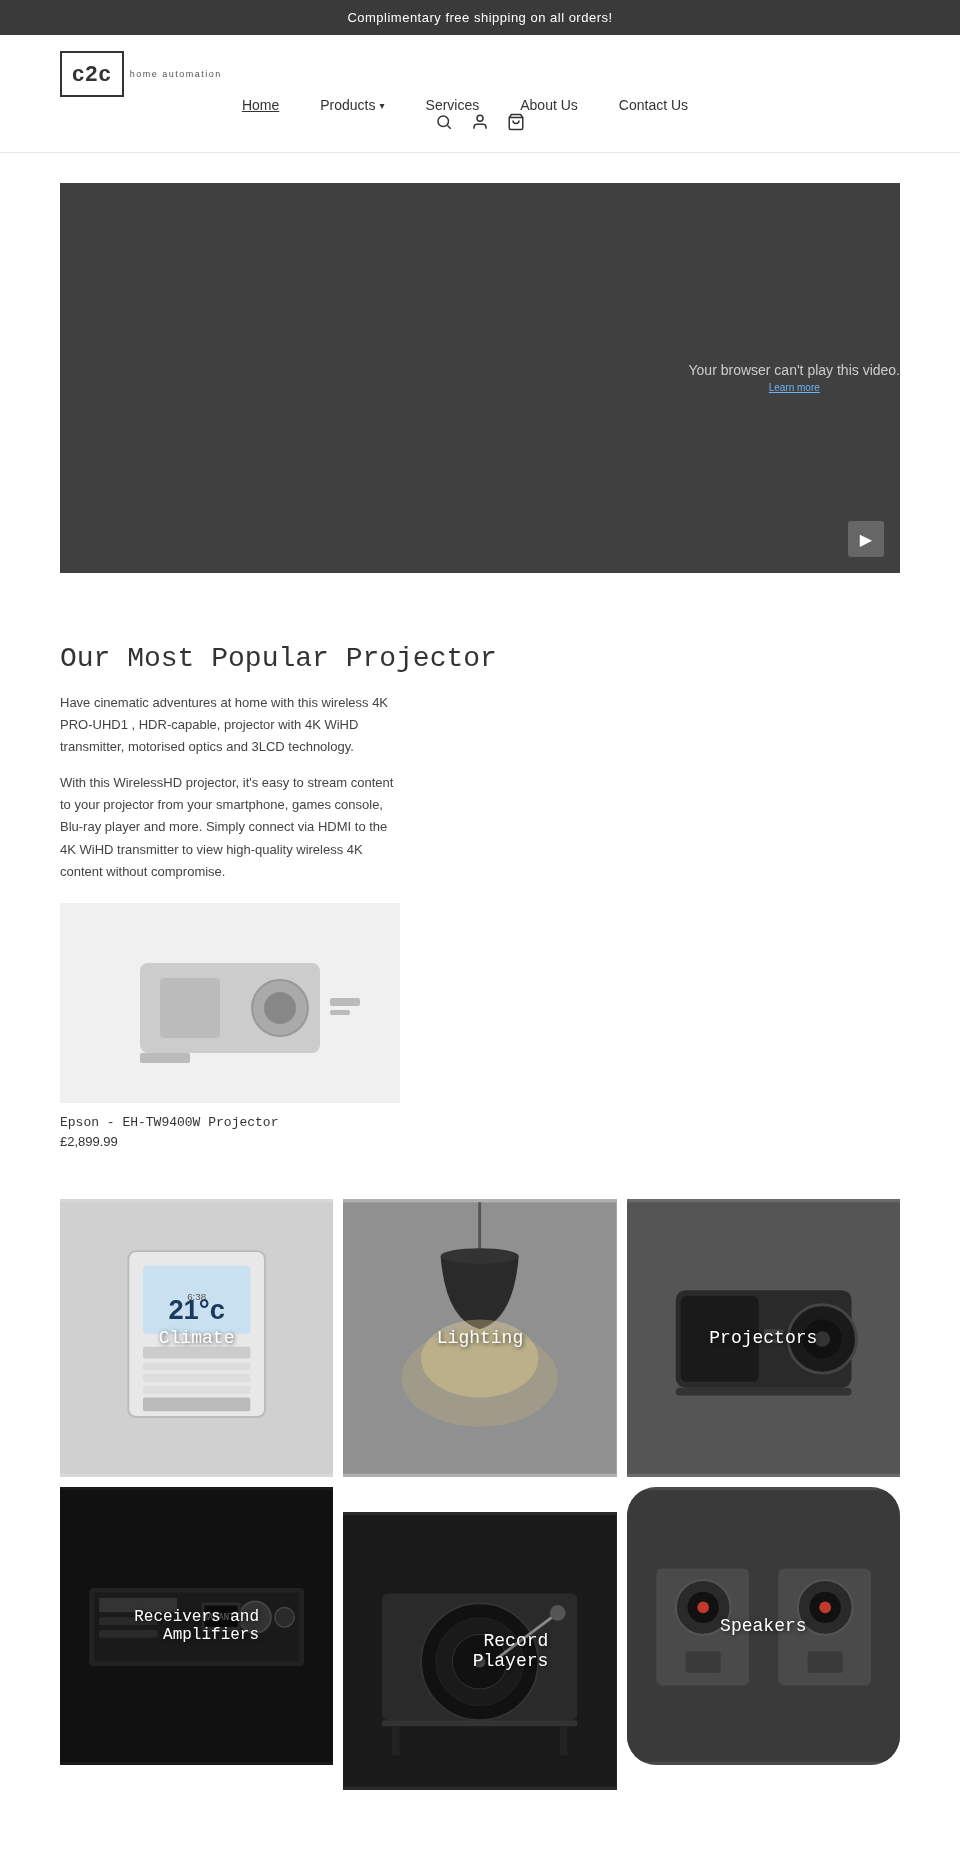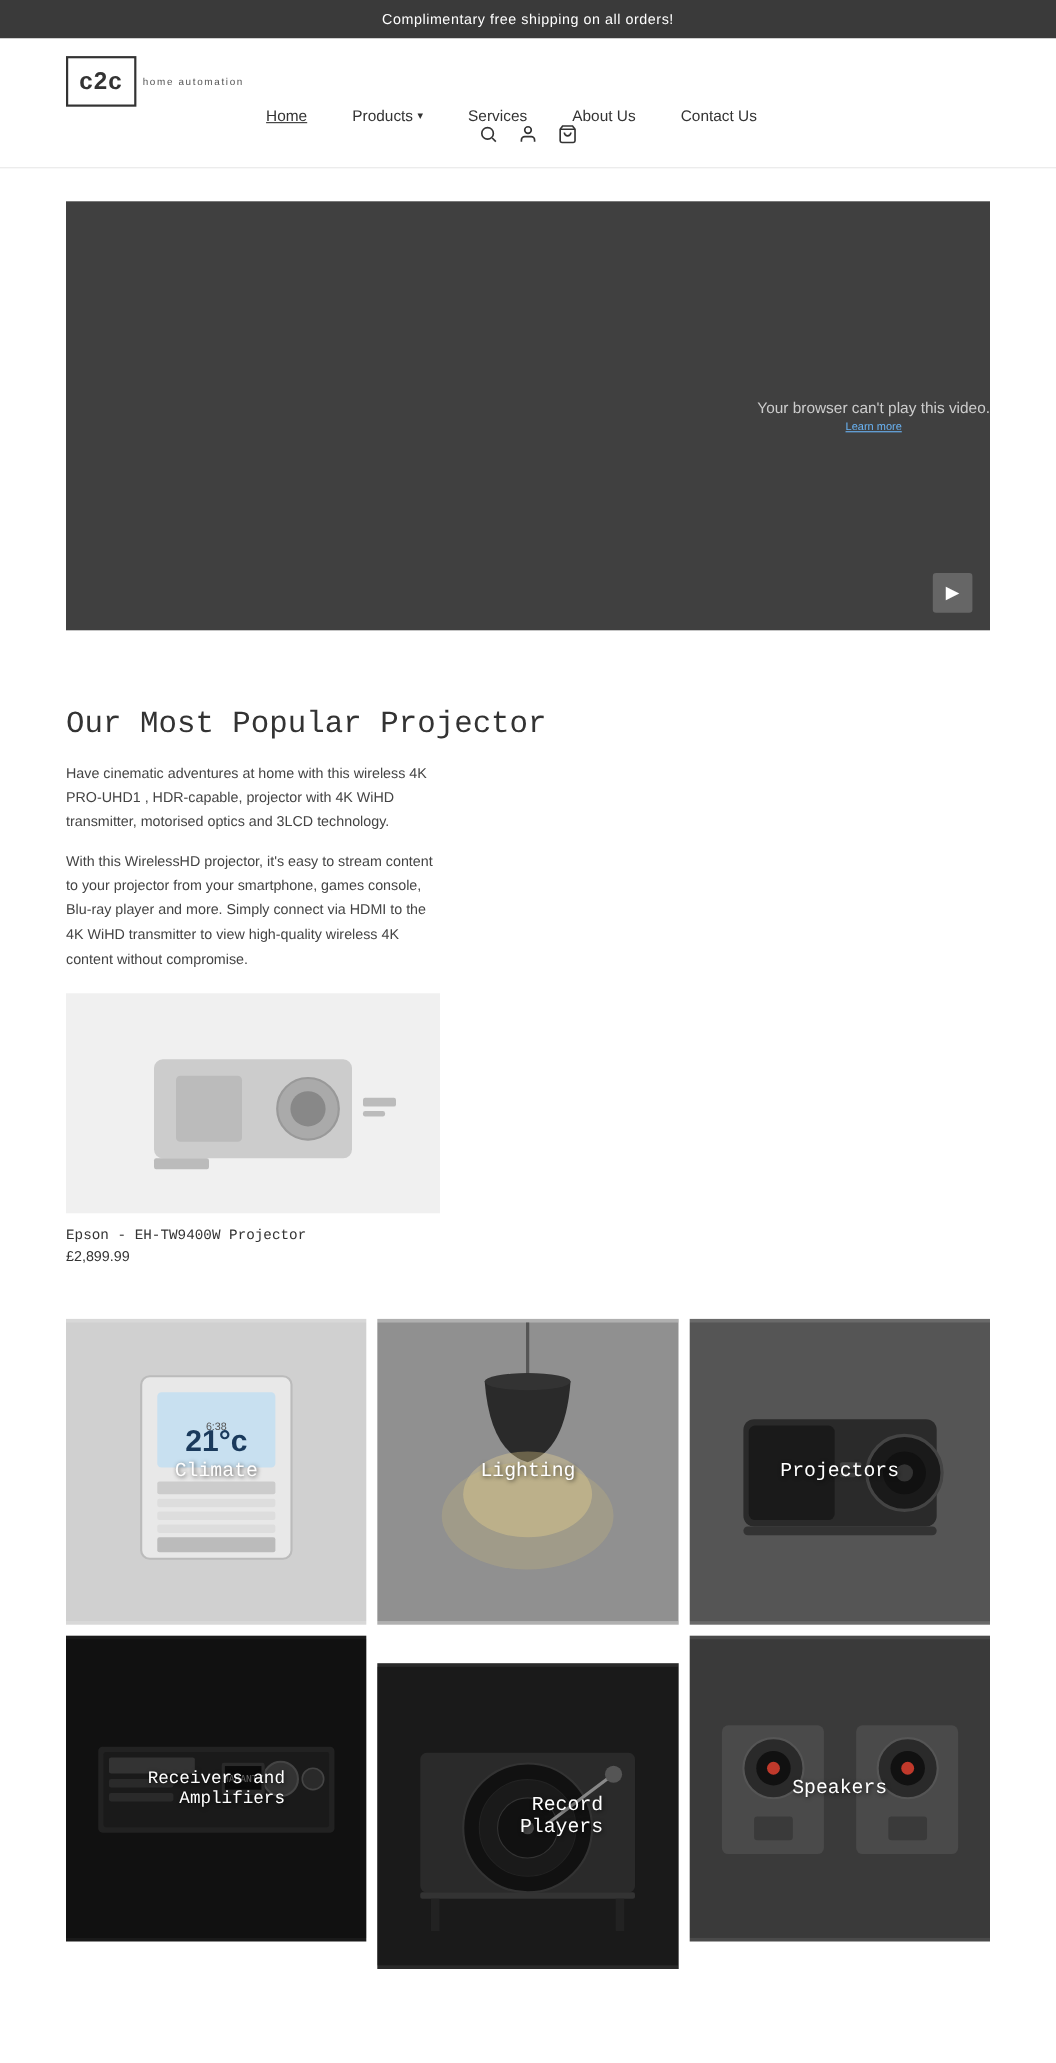--- a/index.html
+++ b/index.html
@@ -212,20 +212,21 @@
 
     
     .bg-record {
       background: #2a2a2a;
       margin-top: 25px;
     }
 
     
     .bg-speakers {
       background: #4a4a4a;
+      border-radius: 29px;
     }
 
     .category-label-center {
       position: absolute;
       top: 50%;
       left: 50%;
       transform: translate(-50%, -50%);
       text-align: right;
       color: #fff;
       font-family: 'Courier New', monospace;

